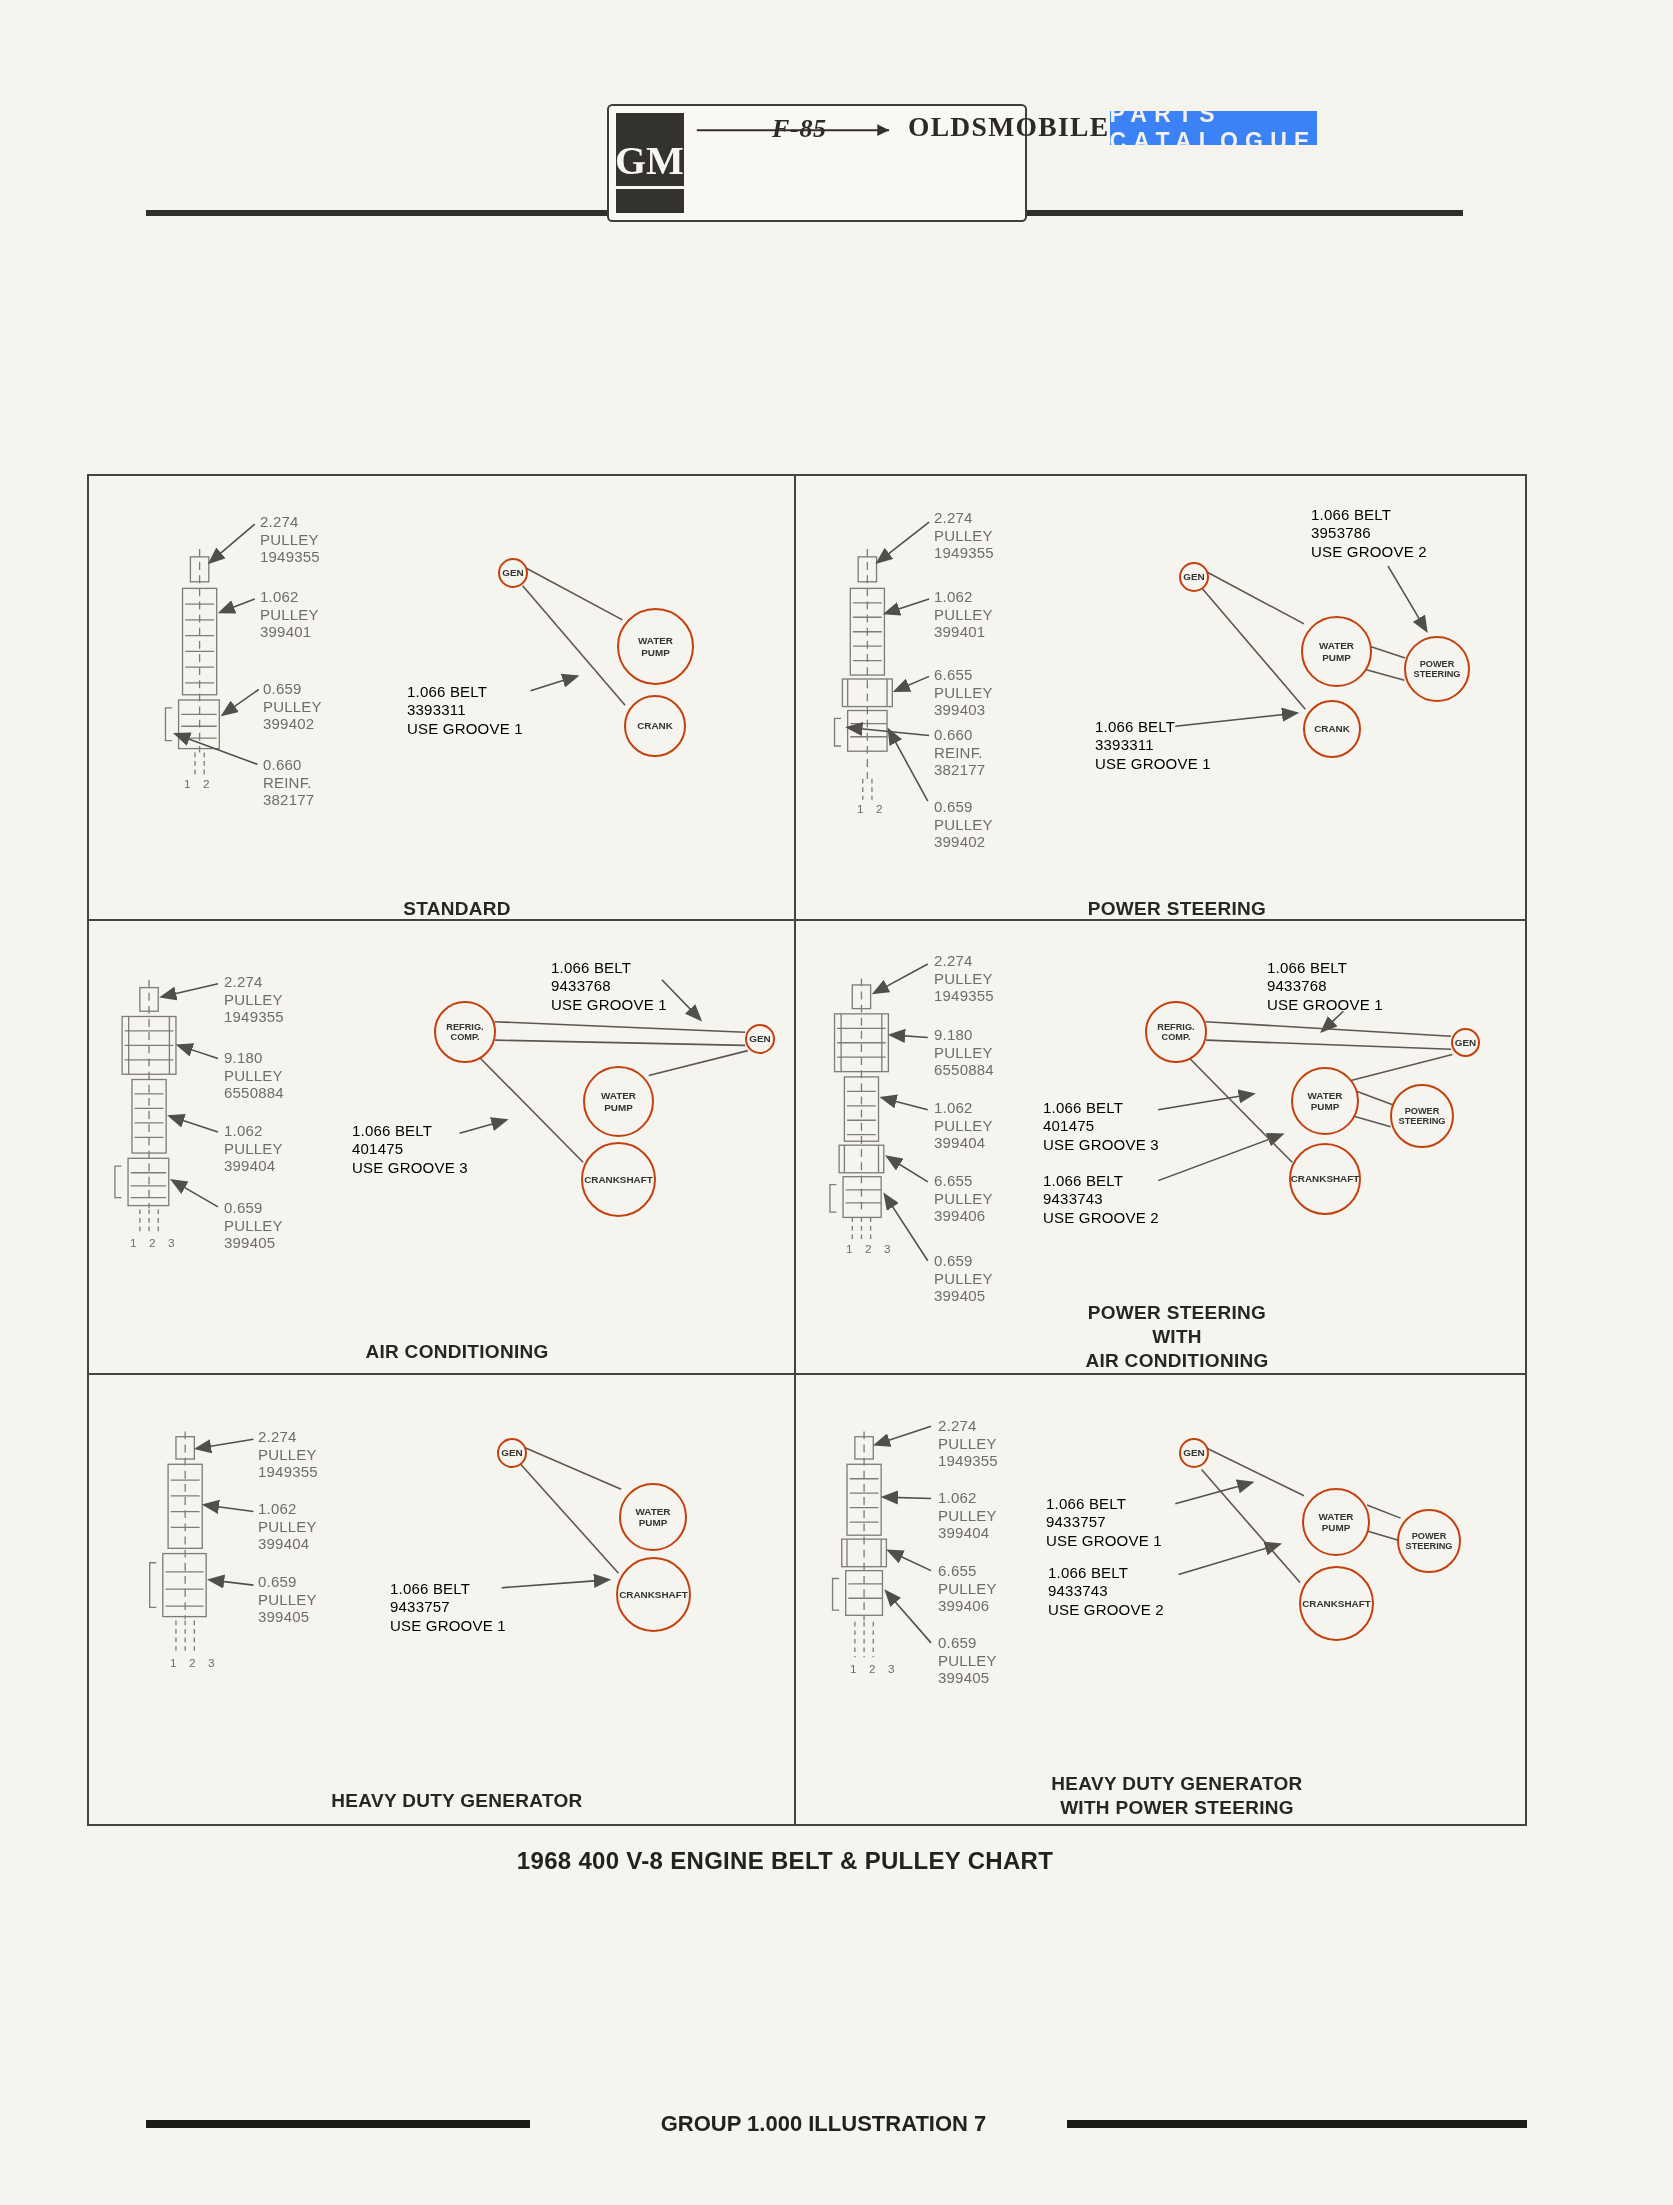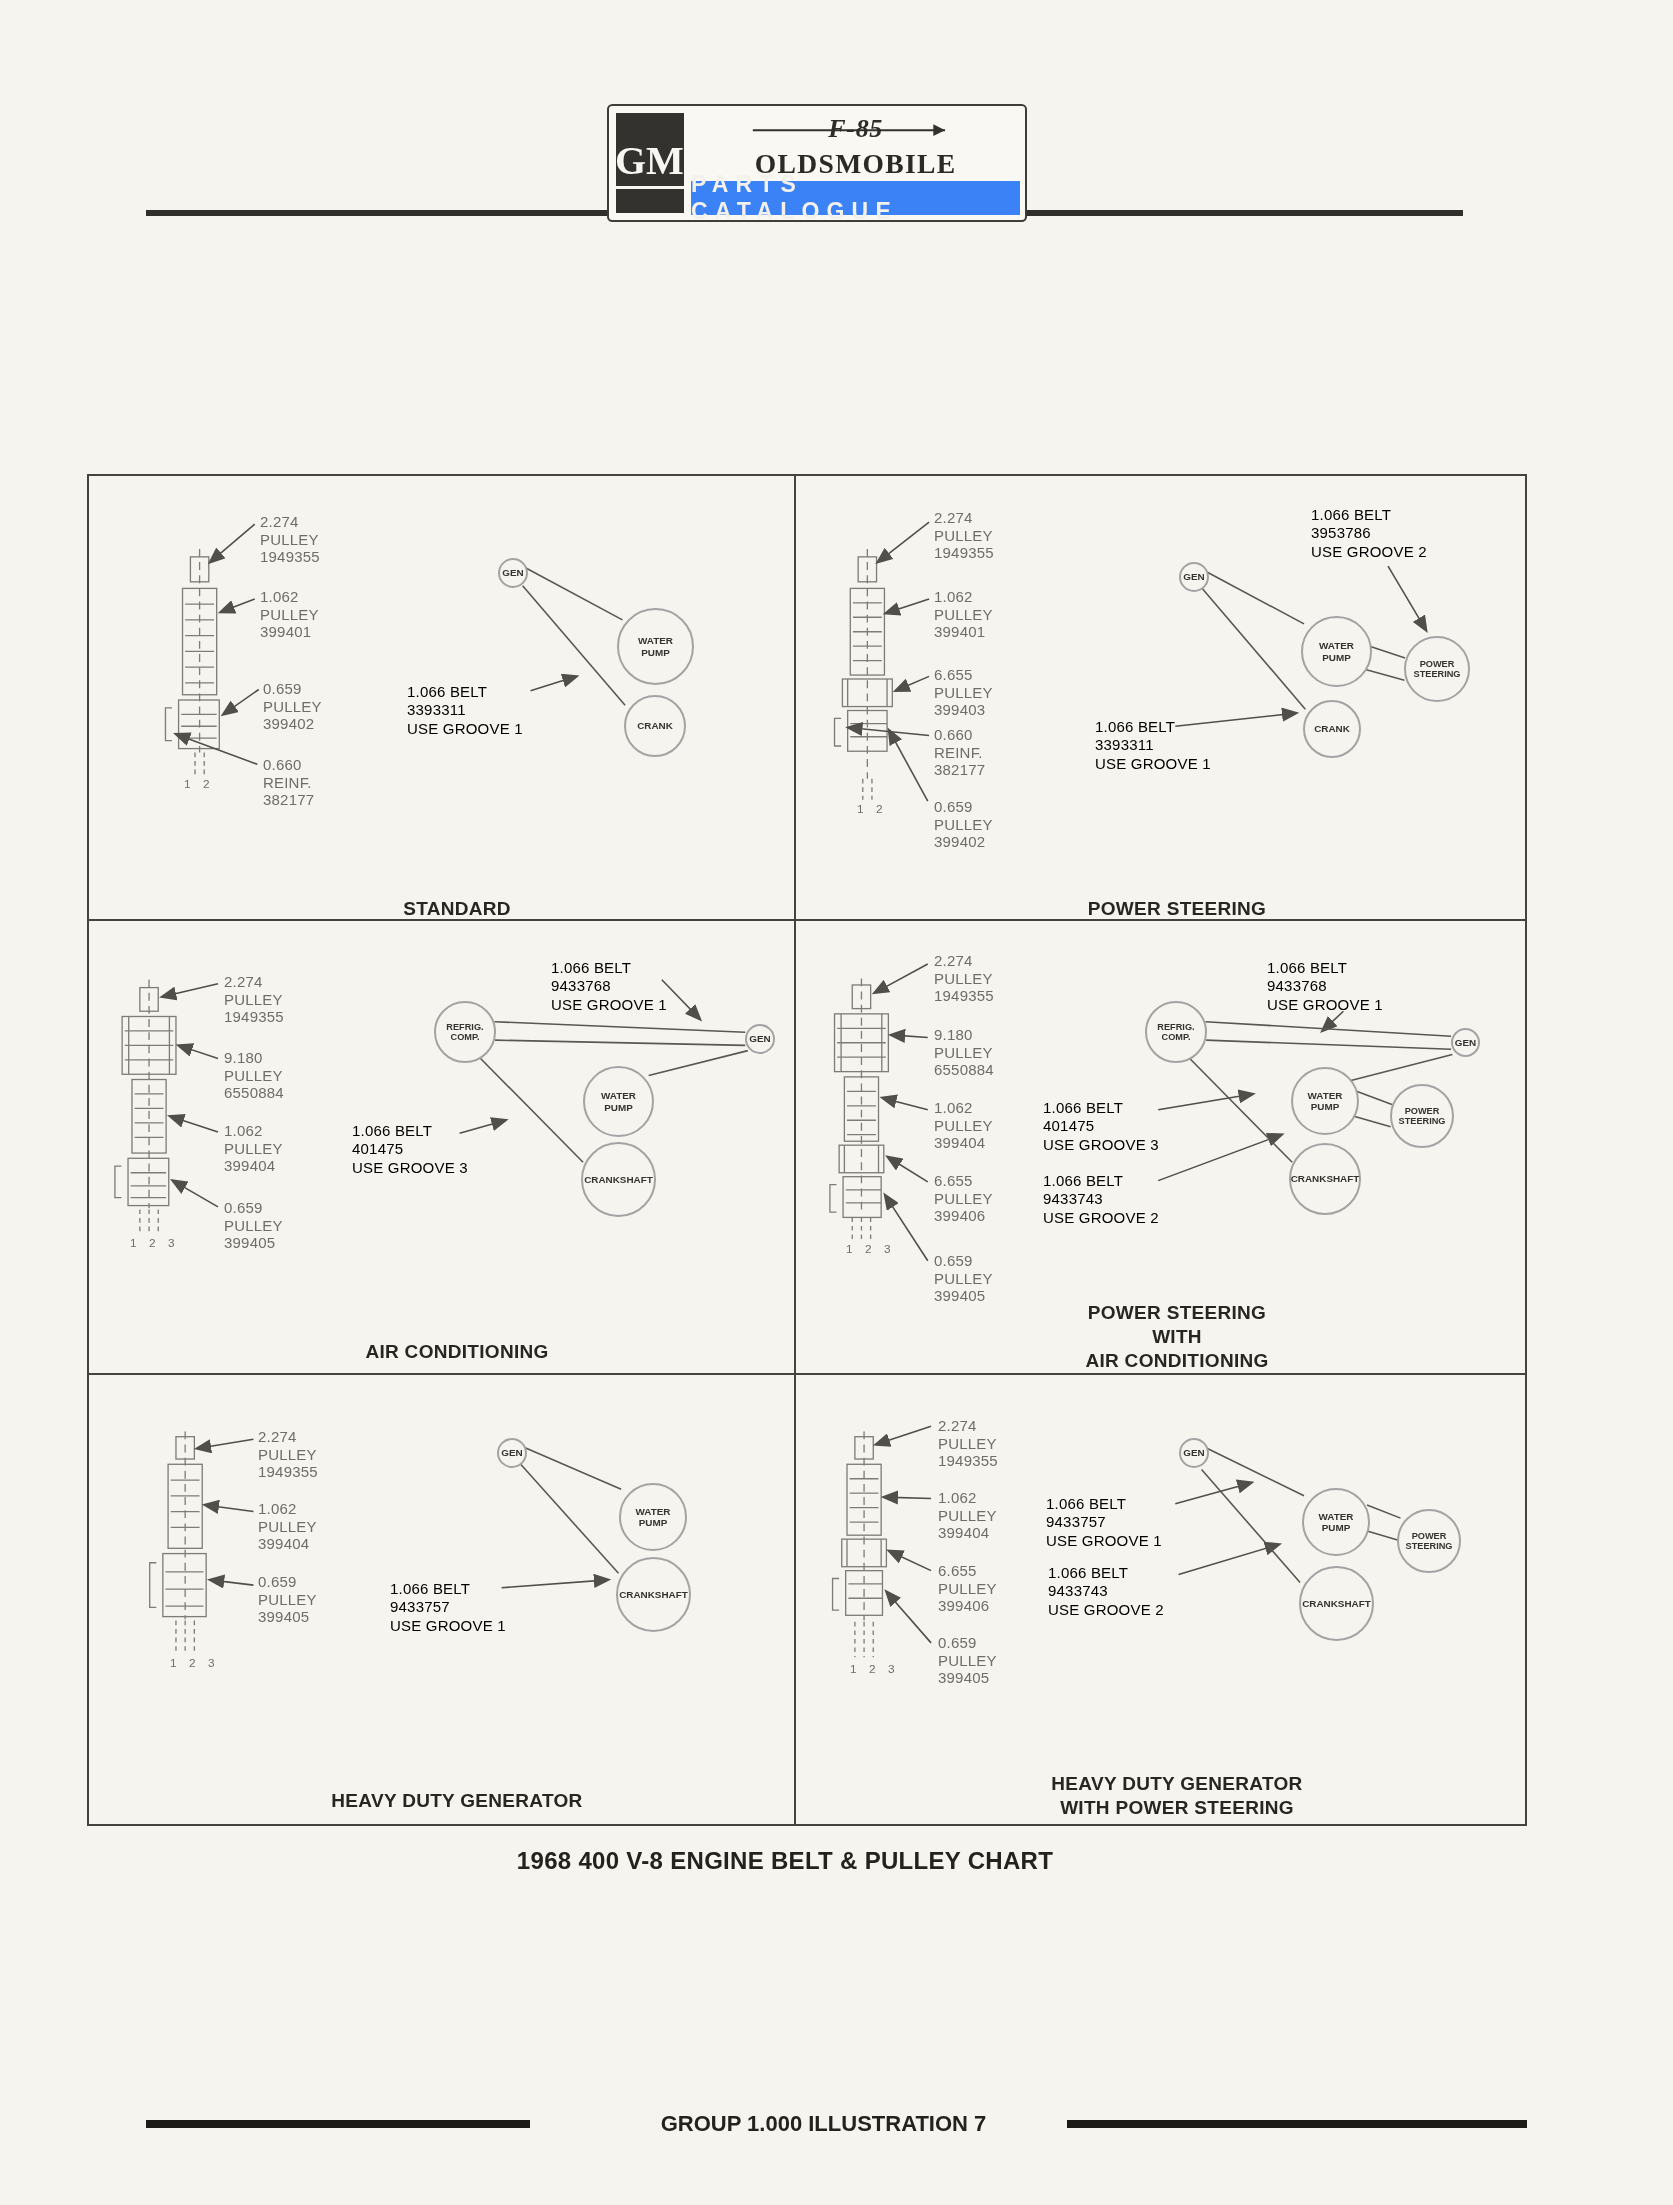--- a/index.html
+++ b/index.html
@@ -3,37 +3,37 @@
 <meta charset="utf-8">
 <style>
   *{margin:0;padding:0;box-sizing:border-box}
   body{background:#d8d6d0}
   .page{position:relative;width:1673px;height:2205px;background:#f6f4ef;font-family:"Liberation Sans",sans-serif;overflow:hidden}
 
   
   .header{position:absolute;left:607px;top:104px;width:420px;height:118px;border:2px solid #3e3d38;border-radius:5.3px;background:#faf8f3;display:flex;padding:4.6px;gap:5.3px}
   .gm{flex:0 0 72px;background:#34322f;color:#f8f6f1;display:flex;align-items:center;justify-content:flex-start;font-family:"Liberation Serif",serif;font-weight:700;font-size:40px;box-shadow:inset 0 0 0 2px #faf8f3, inset 0 0 0 3.9px #34322f}
   .gm span{border-bottom:3.3px solid #f8f6f1;padding:0 1.3px 2px}
-  .header-right{flex:1;display:flex;flex-direction:column}
+  .header-right{flex:1;display:flex;flex-direction:row}
   .f85-row{height:37px;display:flex;align-items:center;justify-content:center;position:relative}
   .f85-text{position:absolute;font-family:"Liberation Serif",serif;font-style:italic;font-weight:700;font-size:26px;color:#2e2c28;letter-spacing:0.7px}
   .brand{text-align:center;font-family:"Liberation Serif",serif;font-weight:700;font-size:27.6px;letter-spacing:1.3px;color:#2b2a26;height:34px;line-height:31.5px}
   .parts-bar{height:34px;background:#3b82f6;color:#f3f1ea;display:flex;align-items:center;justify-content:center;font-weight:700;font-size:23px;letter-spacing:7.2px}
   .top-rule{position:absolute;left:146px;top:210px;width:1317px;height:5.9px;background:#302f2b}
 
   
   .grid{position:absolute;left:87px;top:474px;width:1440px;height:1352px;border:2.6px solid #44433e}
   .grid .v{position:absolute;top:0;bottom:0;left:705px;width:2px;background:#44433e}
   .grid .h{position:absolute;left:0;right:0;height:2px;background:#44433e}
 
   .panel{position:absolute}
   .callout{position:absolute;white-space:pre-line;font-size:15px;line-height:1.18;color:#6e6d68;letter-spacing:0.2px}
   .belt-label{position:absolute;white-space:pre-line;font-size:15px;line-height:1.22;color:#000000;letter-spacing:0.2px}
   .ticks{position:absolute;font-size:11.8px;color:#6e6d68;letter-spacing:4.6px;white-space:nowrap}
-  .comp{position:absolute;border:2px solid #a3a3a3;border-radius:50%;display:flex;align-items:center;justify-content:center;text-align:center;white-space:pre-line;font-weight:700;color:#343330;font-size:9.9px;line-height:1.12;background:#f6f4ef}
+  .comp{position:absolute;border:2px solid #c2410c;border-radius:50%;display:flex;align-items:center;justify-content:center;text-align:center;white-space:pre-line;font-weight:700;color:#343330;font-size:9.9px;line-height:1.12;background:#f6f4ef}
   .comp.fs14{font-size:9.2px}
   .panel-title{position:absolute;left:16px;width:100%;text-align:center;font-weight:700;font-size:19px;color:#272620;letter-spacing:0.3px;white-space:pre-line;line-height:1.25}
 
   .caption{position:absolute;left:51px;top:1847px;width:1468px;text-align:center;font-weight:700;font-size:24px;color:#23221e;letter-spacing:0.3px}
   .footer-text{position:absolute;left:556px;top:2111px;width:535px;text-align:center;font-weight:700;font-size:22px;color:#23221e}
   .footer-bar{position:absolute;top:2120px;height:7.9px;background:#1c1b17}
 
   svg.linework{position:absolute;left:0;top:0;pointer-events:none}
   .linework .st rect,.linework .st path{fill:none;stroke:#7d7c76;stroke-width:2}
   .linework .st line{stroke:#7d7c76;stroke-width:2;fill:none}

